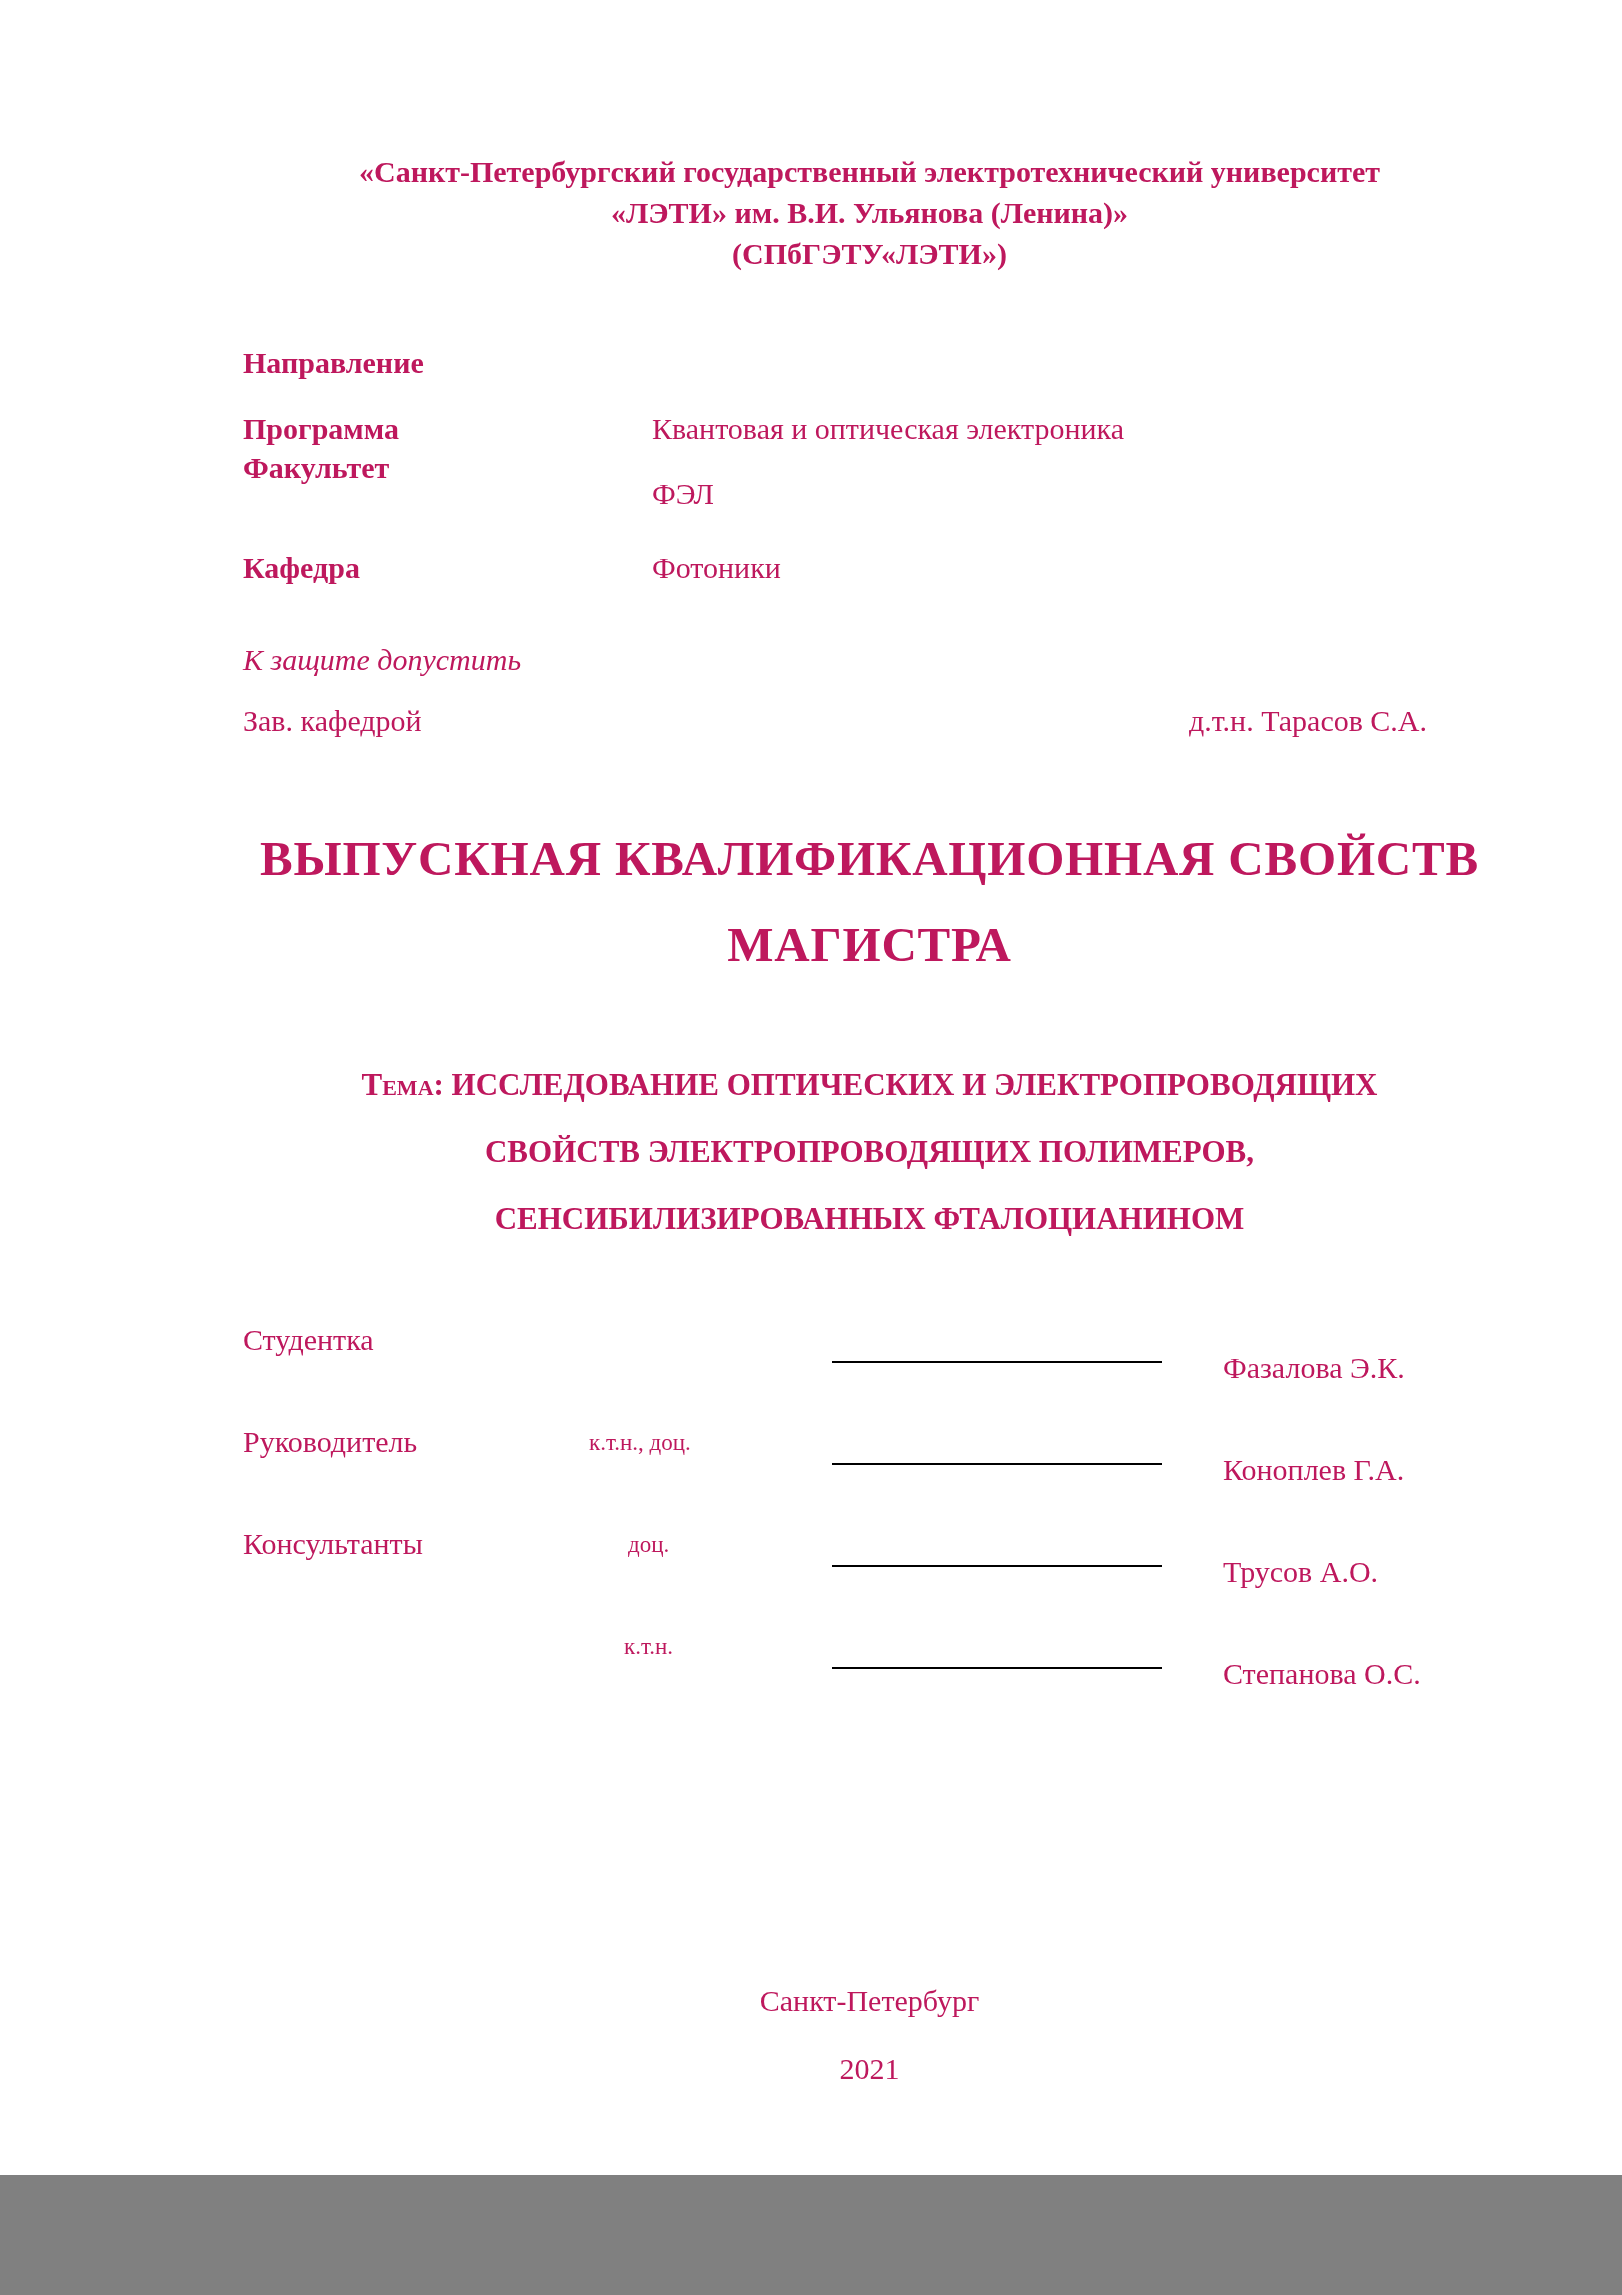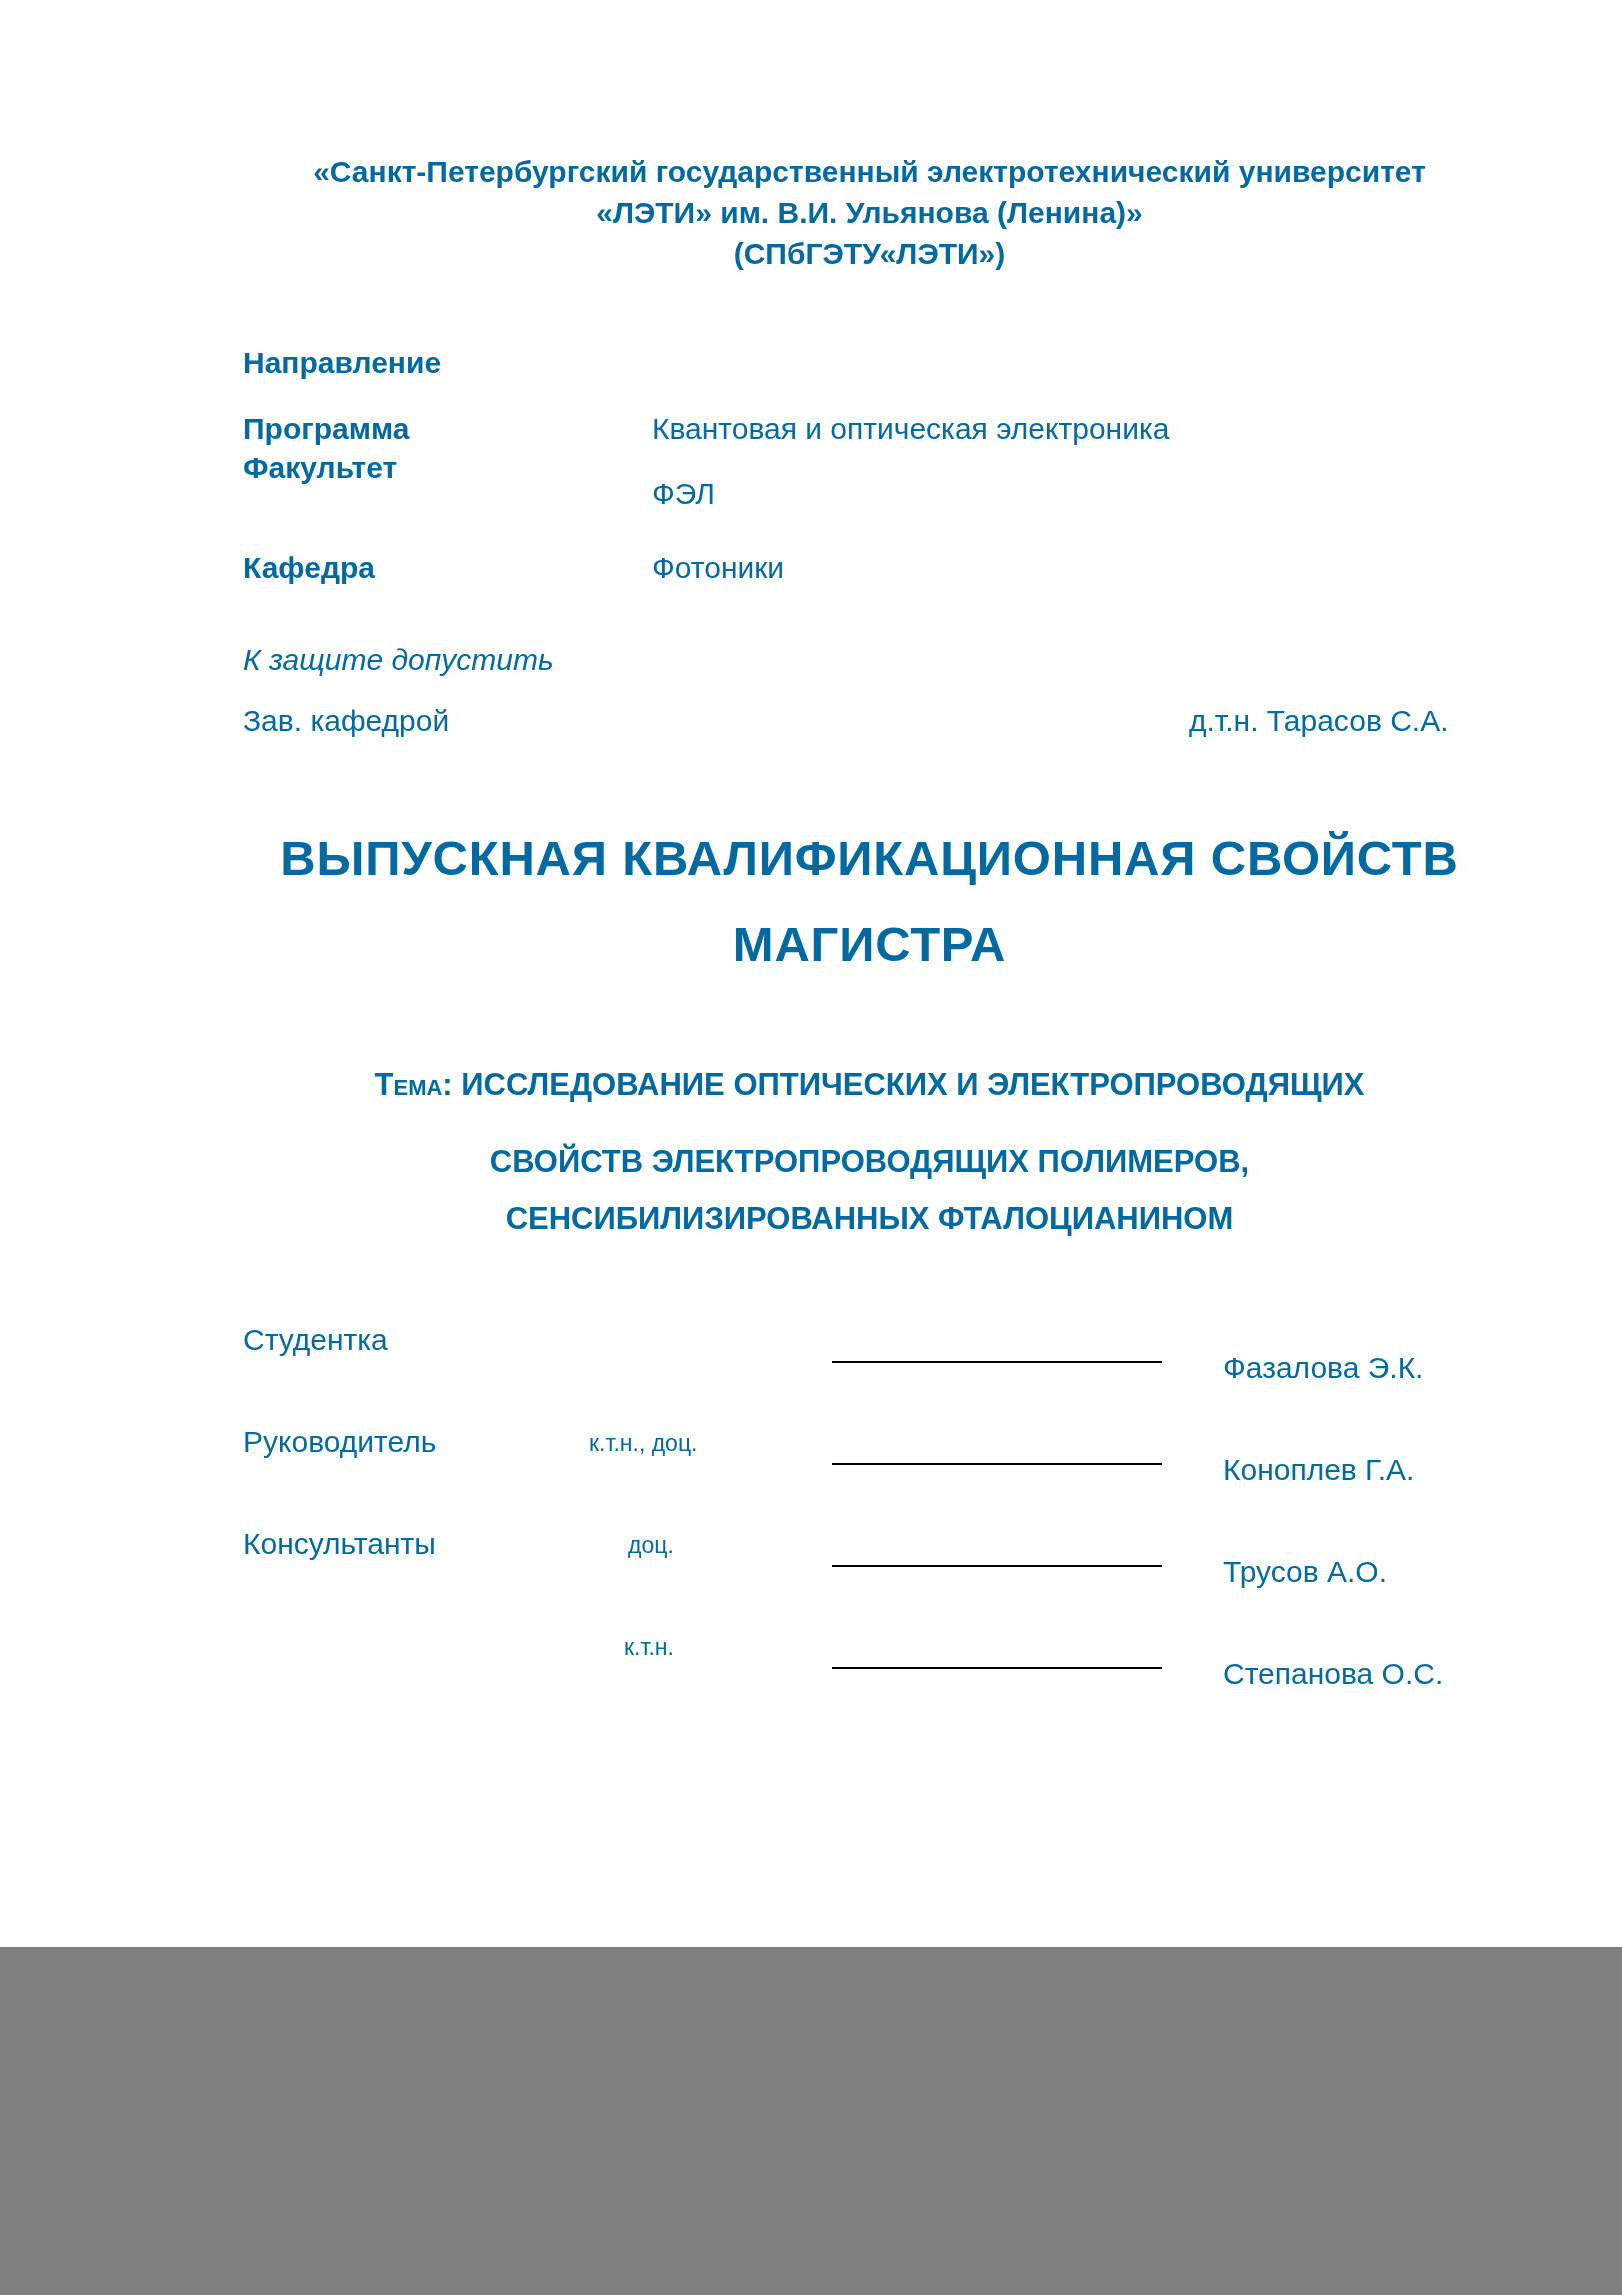--- a/index.html
+++ b/index.html
@@ -3,25 +3,25 @@
 <meta charset="utf-8">
 <style>
   html, body {
     margin: 0;
     padding: 0;
     background: #808080;
   }
   .page {
     position: relative;
     width: 1623px;
-    height: 1947px;
+    height: 2175px;
     margin: 0 auto;
     background: #ffffff;
-    color: #0369a1;
-    font-family: Liberation Sans, sans-serif;
+    color: #be185d;
+    font-family: Liberation Serif, serif;
     overflow: hidden;
   }
   .abs { position: absolute; white-space: nowrap; }
   .center-col {
     position: absolute;
     left: 232px;
     width: 1275px;
     text-align: center;
     white-space: nowrap;
   }
@@ -39,21 +39,21 @@
   .admit-line  { left: 243px; top: 642px; font-size: 30px; font-style: italic; line-height: 35px; }
   .head-label  { left: 243px; top: 703px; font-size: 30px; line-height: 35px; }
   .head-name   { left: 1189px; top: 703px; font-size: 30px; line-height: 35px; }
 
   .main-title  { font-size: 49px; font-weight: bold; line-height: 57px; letter-spacing: 0.8px; }
   .title-1 { top: 830px; }
   .title-2 { top: 916px; }
 
   .theme-line  { font-size: 31px; font-weight: bold; line-height: 38px; }
   .theme-1 { top: 1066px; }
-  .theme-2 { top: 1133px; margin-top: 10px; }
+  .theme-2 { top: 1133px; }
   .theme-3 { top: 1200px; }
   .smallcaps { font-variant: small-caps; margin-top: 23px; }
 
   .sig-role { left: 243px;  font-size: 30px; line-height: 35px; }
   .sig-deg  {               font-size: 23px; line-height: 30px; }
   .sig-name { left: 1223px; font-size: 30px; line-height: 35px; margin-top: 28px; }
   .sig-line {
     position: absolute;
     left: 832px;
     width: 330px;

